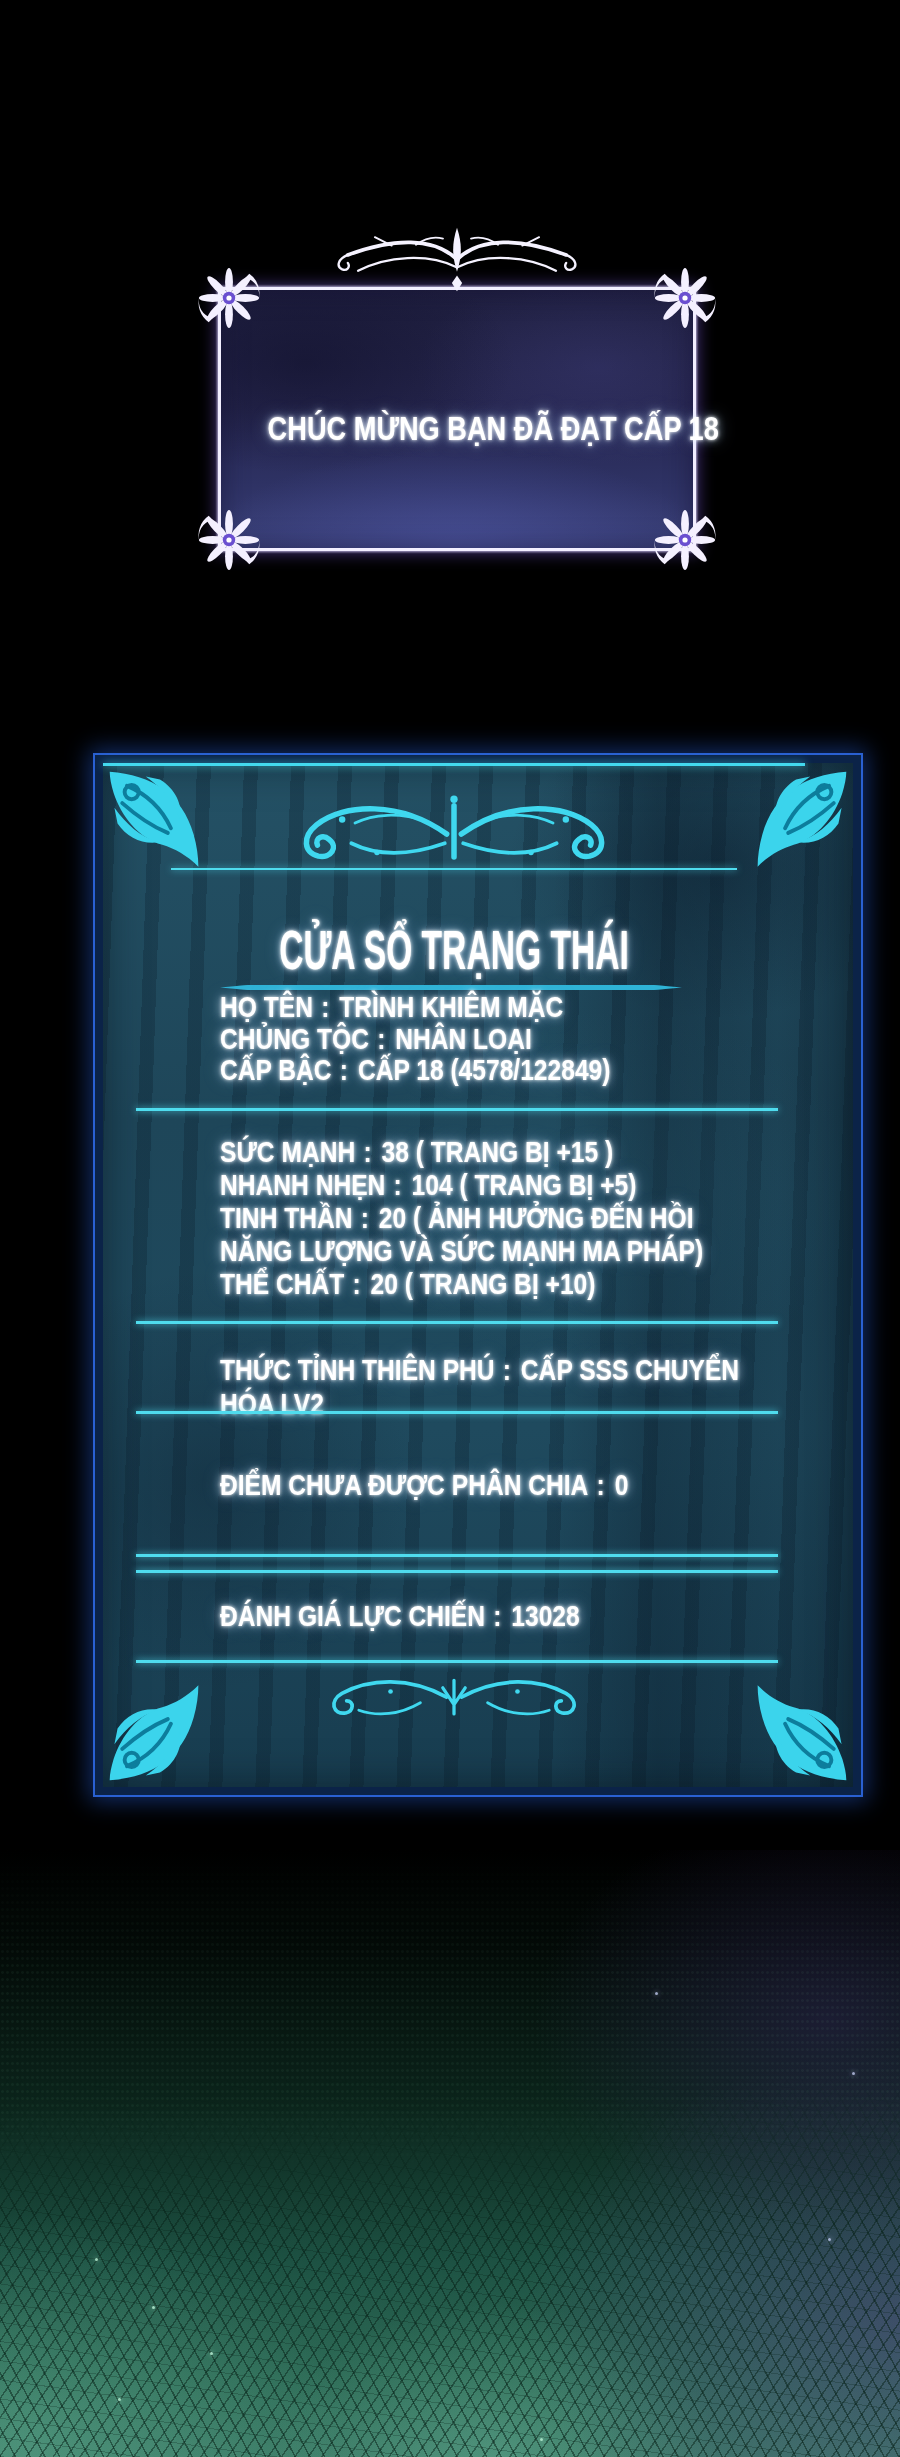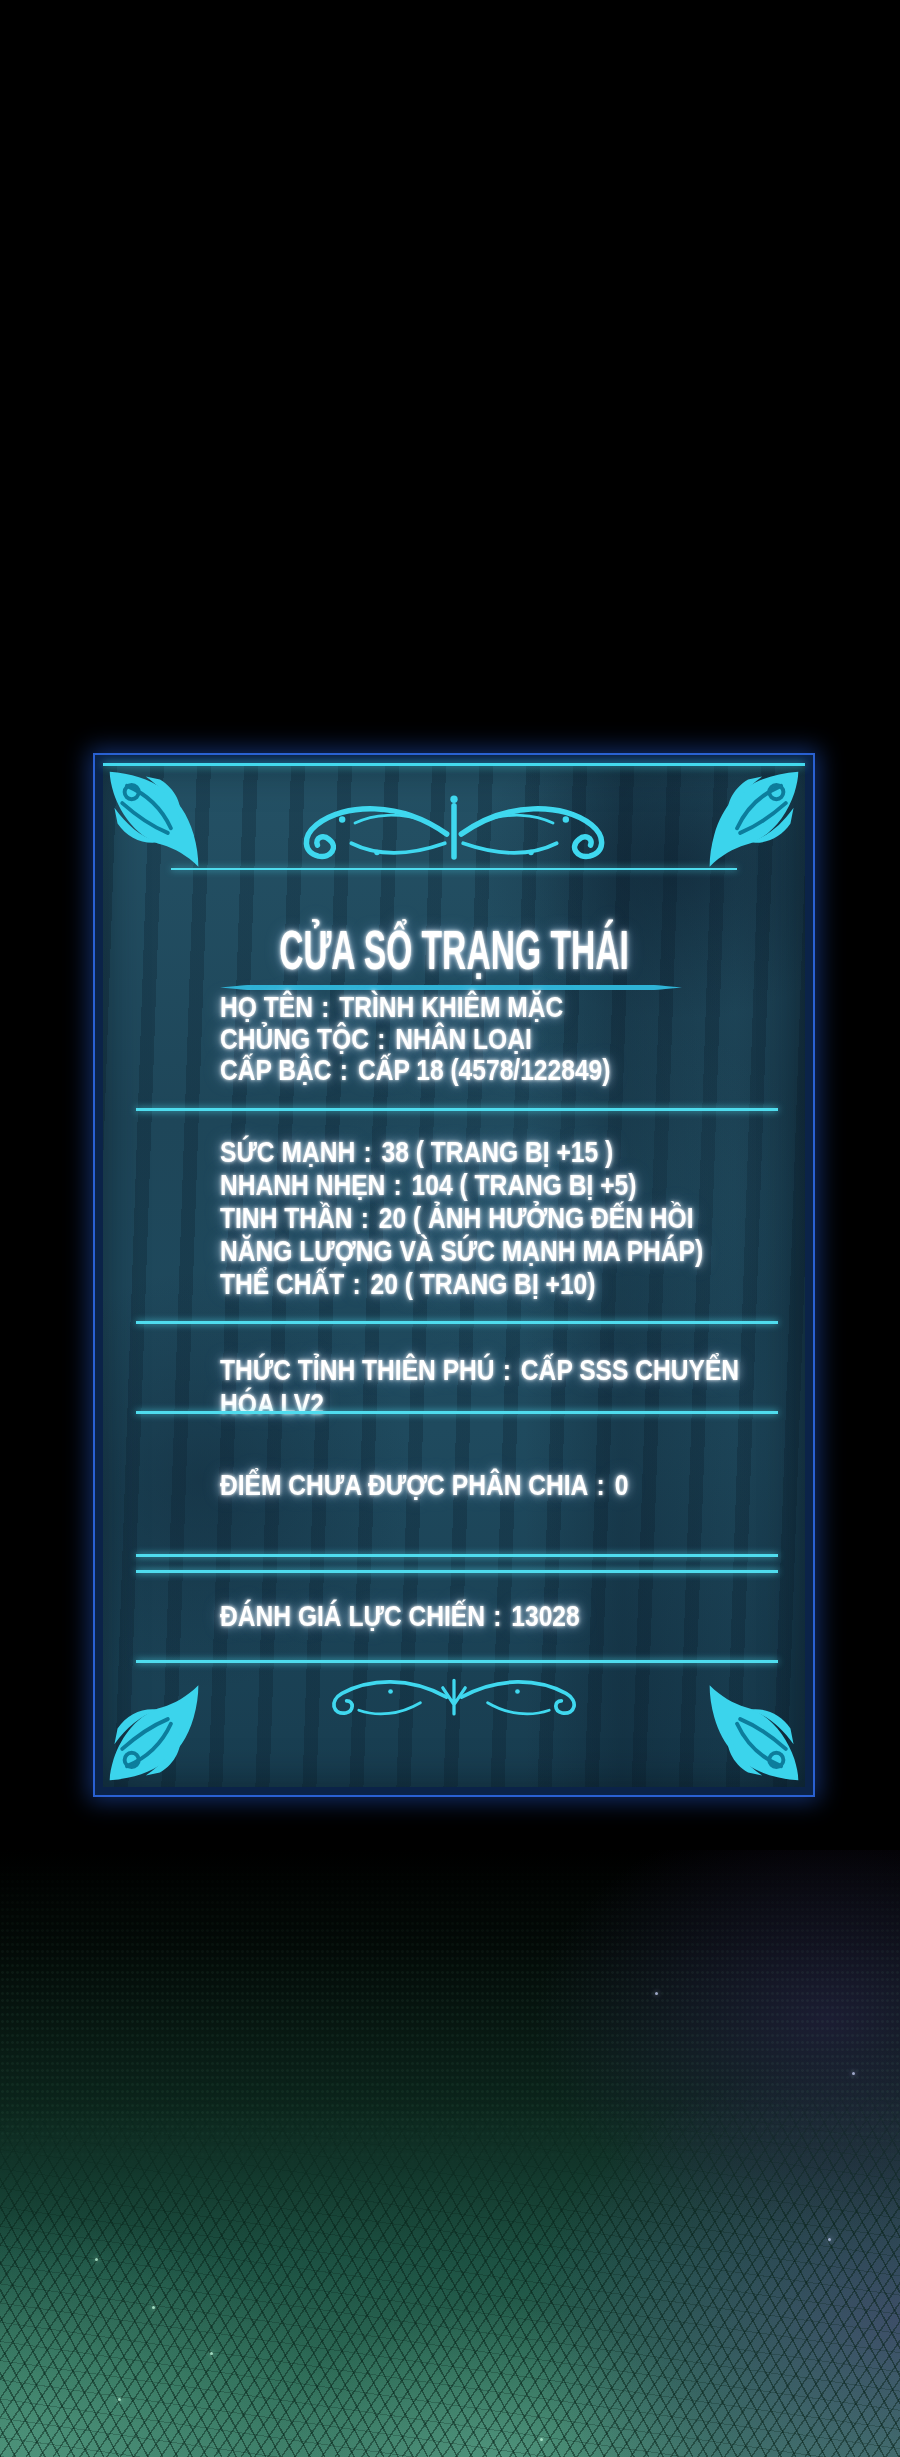--- a/index.html
+++ b/index.html
@@ -40,21 +40,21 @@
       radial-gradient(360px 150px at 50% 102%,rgba(92,102,192,.45),transparent 70%),
       radial-gradient(300px 160px at 18% 28%,rgba(13,13,38,.5),transparent 70%),
       radial-gradient(260px 140px at 80% 30%,rgba(70,70,140,.3),transparent 70%),
       linear-gradient(180deg,#1f1f3f 0%,#26264e 45%,#2e3264 75%,#3a4078 100%);
     box-shadow:0 0 14px 3px rgba(104,78,190,.55),0 0 2px 1px rgba(255,255,255,.8),
                inset 0 0 26px rgba(20,16,52,.6);}
   .lvl-text{left:0;top:118px;width:466px;text-align:center;font-size:34px;line-height:40px;
     transform:scaleX(.8);transform-origin:center top;white-space:nowrap;}
   
   .status-frame{left:95px;top:755px;width:718px;height:1040px;background:#0b2348;
-    box-shadow:0 0 0 2px rgba(46,104,226,.9),0 0 22px 6px rgba(40,100,230,.45);}
+    box-shadow:0 0 0 2px rgba(46,104,226,.9),0 0 22px 6px rgba(40,100,230,.45);padding-left:48px;}
   .status-inner{position:absolute;inset:8px;overflow:hidden;
     background:
       linear-gradient(90deg,transparent 60%,rgba(8,22,36,.3) 74%,rgba(8,22,36,.12) 90%,rgba(8,22,36,.3) 100%),
       radial-gradient(300px 220px at 82% 10%,rgba(12,30,46,.5),transparent 70%),
       radial-gradient(360px 260px at 68% 42%,rgba(44,98,120,.35),transparent 70%),
       radial-gradient(300px 300px at 14% 70%,rgba(14,34,50,.45),transparent 70%),
       repeating-linear-gradient(92deg,rgba(10,28,42,.28) 0 14px,transparent 14px 47px),
       linear-gradient(180deg,#245165 0%,#1e4659 35%,#1f4a5e 65%,#183d50 100%);
     box-shadow:inset 0 0 40px rgba(5,16,26,.55);}
   .top-line{left:8px;top:8px;width:702px;height:3px;background:#43d9ee;
@@ -166,20 +166,38 @@
   <div class="abs bg-hatch"></div>
   <div class="star" style="left:95px;top:2258px"></div>
   <div class="star" style="left:152px;top:2306px"></div>
   <div class="star" style="left:210px;top:2352px"></div>
   <div class="star" style="left:118px;top:2398px"></div>
   <div class="star b" style="left:655px;top:1992px"></div>
   <div class="star b" style="left:852px;top:2072px"></div>
   <div class="star b" style="left:828px;top:2238px"></div>
   <div class="star" style="left:540px;top:2438px"></div>
 
+  <div class="abs lvl-frame">
+    <svg class="orn" style="left:86px;top:-64px;width:300px;height:70px">
+        <use href="#sym-tribal"></use>
+      </svg>
+    <svg class="orn" style="left:-28px;top:-28px;width:72px;height:72px">
+        <use href="#sym-flower"></use>
+      </svg>
+    <svg class="orn tr" style="right:-28px;top:-28px;width:72px;height:72px">
+        <use href="#sym-flower"></use>
+      </svg>
+    <svg class="orn bl" style="left:-28px;bottom:-28px;width:72px;height:72px">
+        <use href="#sym-flower"></use>
+      </svg>
+    <svg class="orn br" style="right:-28px;bottom:-28px;width:72px;height:72px">
+        <use href="#sym-flower"></use>
+      </svg>
+    <div class="abs lvl-text glow">CHÚC MỪNG BẠN ĐÃ ĐẠT CẤP 18</div>
+  </div>
 
   <div class="abs status-frame">
     <div class="status-inner"></div>
     <div class="abs top-line"></div>
 
     <svg class="orn" style="left:10px;top:12px;width:102px;height:102px">
         <use href="#sym-acan"></use>
       </svg>
     <svg class="orn tr" style="right:10px;top:12px;width:102px;height:102px">
         <use href="#sym-acan"></use>

